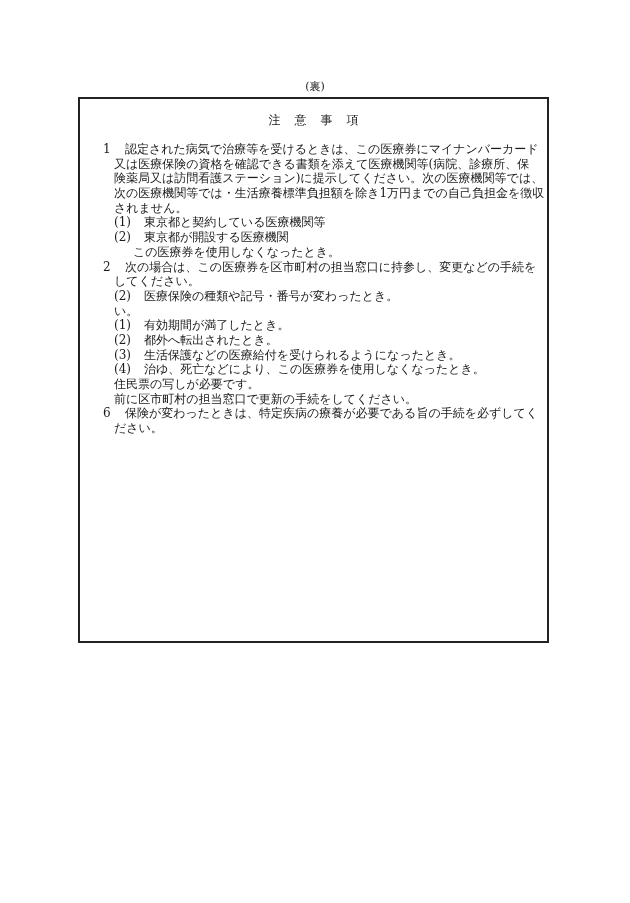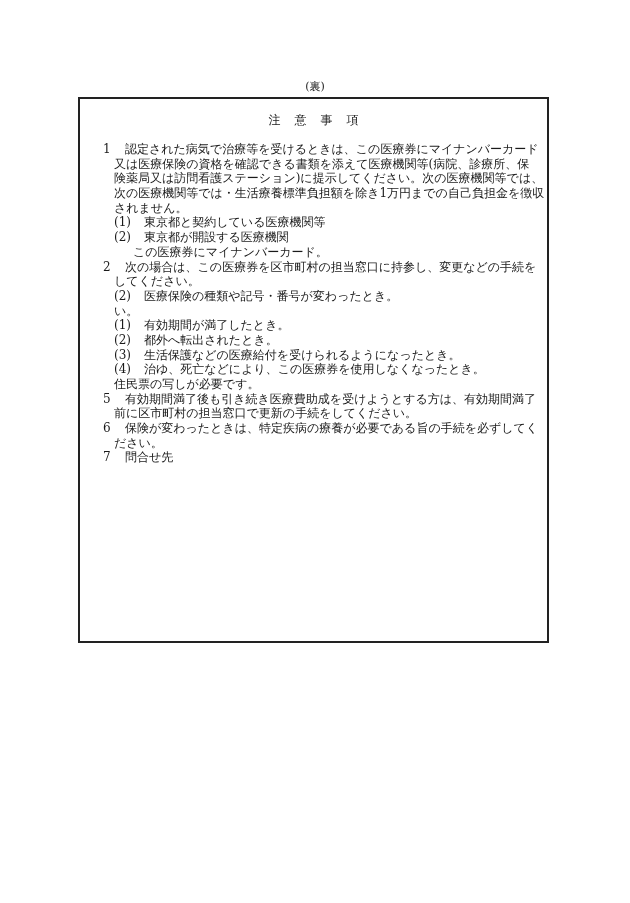--- a/index.html
+++ b/index.html
@@ -80,29 +80,27 @@
 <div class="notice-box">
   <div class="notice-title">注意事項</div>
   <div class="content" id="notice-content">
       <div class="line"><span class="num">1</span><span>認定された病気で治療等を受けるときは、この医療券にマイナンバーカード</span></div>
       <div class="line i1"><span>又は医療保険の資格を確認できる書類を添えて医療機関等(病院、診療所、保</span></div>
       <div class="line i1"><span>険薬局又は訪問看護ステーション)に提示してください。次の医療機関等では、</span></div>
       <div class="line i1"><span>次の医療機関等では・生活療養標準負担額を除き1万円までの自己負担金を徴収</span></div>
       <div class="line i1"><span>されません。</span></div>
       <div class="line sub-indent"><span class="sub">(1)</span><span>東京都と契約している医療機関等</span></div>
       <div class="line sub-indent"><span class="sub">(2)</span><span>東京都が開設する医療機関</span></div>
-      <div class="line note-cont"><span>この医療券にマイナンバーカード。</span></div>
+      <div class="line note-cont"><span>この医療券を使用しなくなったとき。</span></div>
       <div class="line"><span class="num">2</span><span>次の場合は、この医療券を区市町村の担当窓口に持参し、変更などの手続を</span></div>
       <div class="line i1"><span>してください。</span></div>
       <div class="line sub-indent"><span class="sub">(2)</span><span>医療保険の種類や記号・番号が変わったとき。</span></div>
       <div class="line i1"><span>い。</span></div>
       <div class="line sub-indent"><span class="sub">(1)</span><span>有効期間が満了したとき。</span></div>
       <div class="line sub-indent"><span class="sub">(2)</span><span>都外へ転出されたとき。</span></div>
       <div class="line sub-indent"><span class="sub">(3)</span><span>生活保護などの医療給付を受けられるようになったとき。</span></div>
       <div class="line sub-indent"><span class="sub">(4)</span><span>治ゆ、死亡などにより、この医療券を使用しなくなったとき。</span></div>
       <div class="line i1"><span>住民票の写しが必要です。</span></div>
-      <div class="line"><span class="num">5</span><span>有効期間満了後も引き続き医療費助成を受けようとする方は、有効期間満了</span></div>
       <div class="line i1"><span>前に区市町村の担当窓口で更新の手続をしてください。</span></div>
       <div class="line"><span class="num">6</span><span>保険が変わったときは、特定疾病の療養が必要である旨の手続を必ずしてく</span></div>
       <div class="line i1"><span>ださい。</span></div>
-      <div class="line"><span class="num">7</span><span>問合せ先</span></div>
     </div>
 </div>
 
 </body></html>

